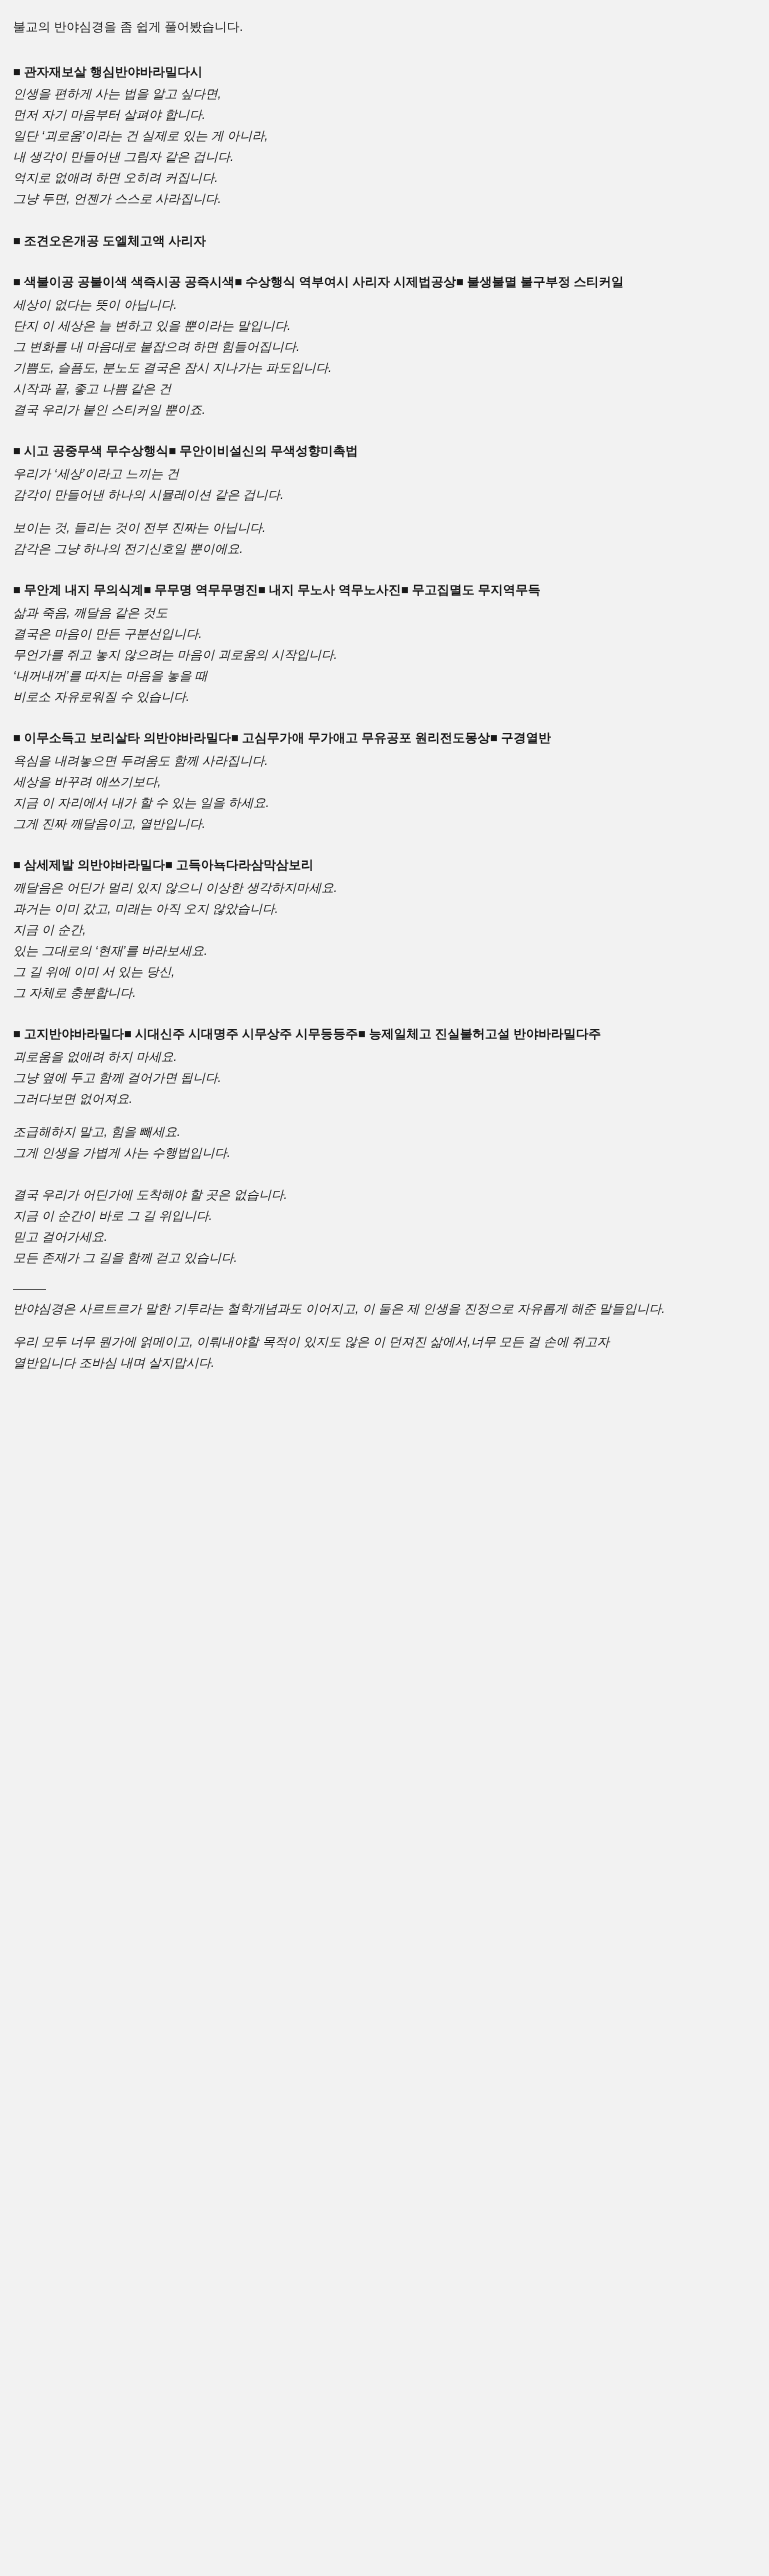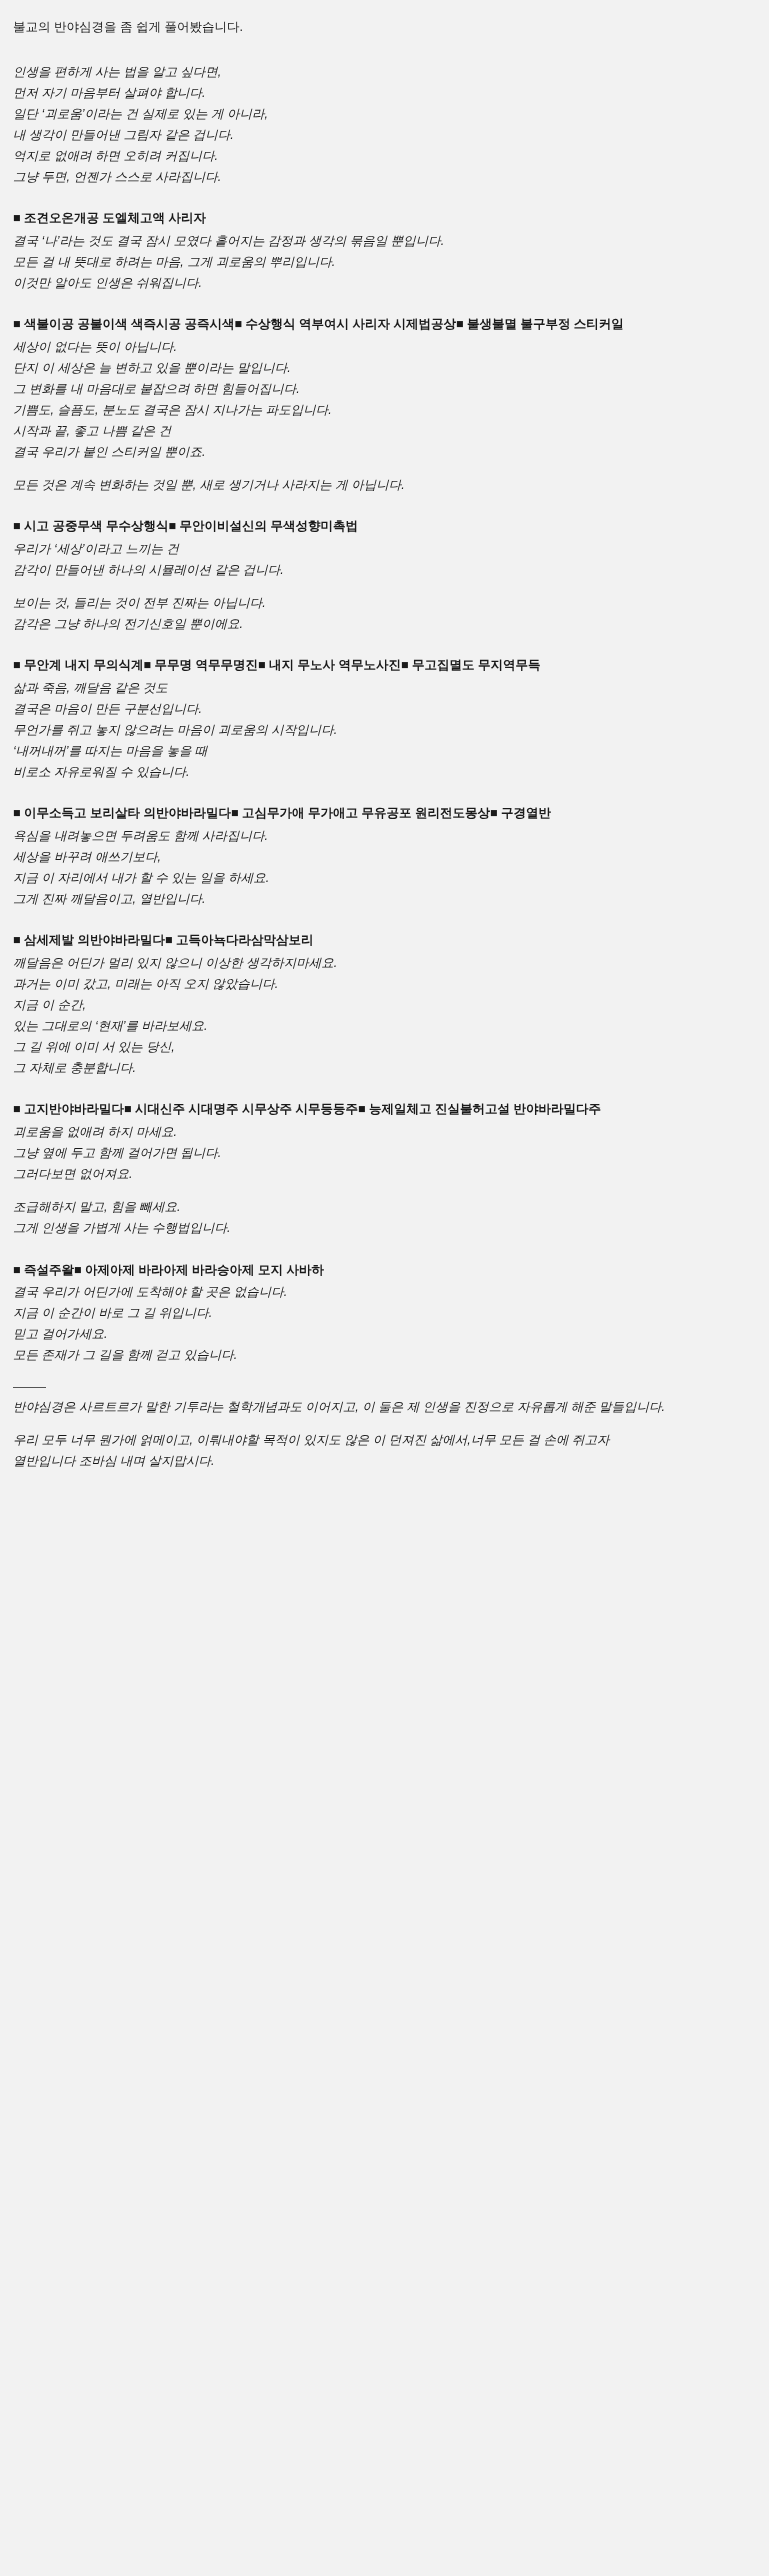--- a/index.html
+++ b/index.html
@@ -53,42 +53,39 @@
 </style>
 </head>
 <body>
 
 <div class="page">
 
   <div class="intro">불교의 반야심경을 좀 쉽게 풀어봤습니다.</div>
 
   <div id="sections">
       <div class="sect">
+        <div class="heading">■ 관자재보살 행심반야바라밀다시</div>
         <div class="para">인생을 편하게 사는 법을 알고 싶다면,
 먼저 자기 마음부터 살펴야 합니다.
 일단 ‘괴로움’이라는 건 실제로 있는 게 아니라,
 내 생각이 만들어낸 그림자 같은 겁니다.
 억지로 없애려 하면 오히려 커집니다.
 그냥 두면, 언젠가 스스로 사라집니다.</div>
       </div>
       <div class="sect">
         <div class="heading">■ 조견오온개공 도엘체고액 사리자</div>
-        <div class="para">결국 ‘나’라는 것도 결국 잠시 모였다 흩어지는 감정과 생각의 묶음일 뿐입니다.
-모든 걸 내 뜻대로 하려는 마음, 그게 괴로움의 뿌리입니다.
-이것만 알아도 인생은 쉬워집니다.</div>
       </div>
       <div class="sect">
         <div class="heading">■ 색불이공 공불이색 색즉시공 공즉시색■ 수상행식 역부여시 사리자 시제법공상■ 불생불멸 불구부정 스티커일</div>
         <div class="para">세상이 없다는 뜻이 아닙니다.
 단지 이 세상은 늘 변하고 있을 뿐이라는 말입니다.
 그 변화를 내 마음대로 붙잡으려 하면 힘들어집니다.
 기쁨도, 슬픔도, 분노도 결국은 잠시 지나가는 파도입니다.
 시작과 끝, 좋고 나쁨 같은 건
 결국 우리가 붙인 스티커일 뿐이죠.</div>
-        <div class="para">모든 것은 계속 변화하는 것일 뿐, 새로 생기거나 사라지는 게 아닙니다.</div>
       </div>
       <div class="sect">
         <div class="heading">■ 시고 공중무색 무수상행식■ 무안이비설신의 무색성향미촉법</div>
         <div class="para">우리가 ‘세상’이라고 느끼는 건
 감각이 만들어낸 하나의 시뮬레이션 같은 겁니다.</div>
         <div class="para">보이는 것, 들리는 것이 전부 진짜는 아닙니다.
 감각은 그냥 하나의 전기신호일 뿐이에요.</div>
       </div>
       <div class="sect">
         <div class="heading">■ 무안계 내지 무의식계■ 무무명 역무무명진■ 내지 무노사 역무노사진■ 무고집멸도 무지역무득</div>
@@ -116,21 +113,20 @@
       </div>
       <div class="sect">
         <div class="heading">■ 고지반야바라밀다■ 시대신주 시대명주 시무상주 시무등등주■ 능제일체고 진실불허고설 반야바라밀다주</div>
         <div class="para">괴로움을 없애려 하지 마세요.
 그냥 옆에 두고 함께 걸어가면 됩니다.
 그러다보면 없어져요.</div>
         <div class="para">조급해하지 말고, 힘을 빼세요.
 그게 인생을 가볍게 사는 수행법입니다.</div>
       </div>
       <div class="sect">
-        <div class="heading">■ 즉설주왈■ 아제아제 바라아제 바라승아제 모지 사바하</div>
         <div class="para">결국 우리가 어딘가에 도착해야 할 곳은 없습니다.
 지금 이 순간이 바로 그 길 위입니다.
 믿고 걸어가세요.
 모든 존재가 그 길을 함께 걷고 있습니다.</div>
       </div>
     </div>
 
   <hr class="divider">
 
   <div class="outro" id="outro">

